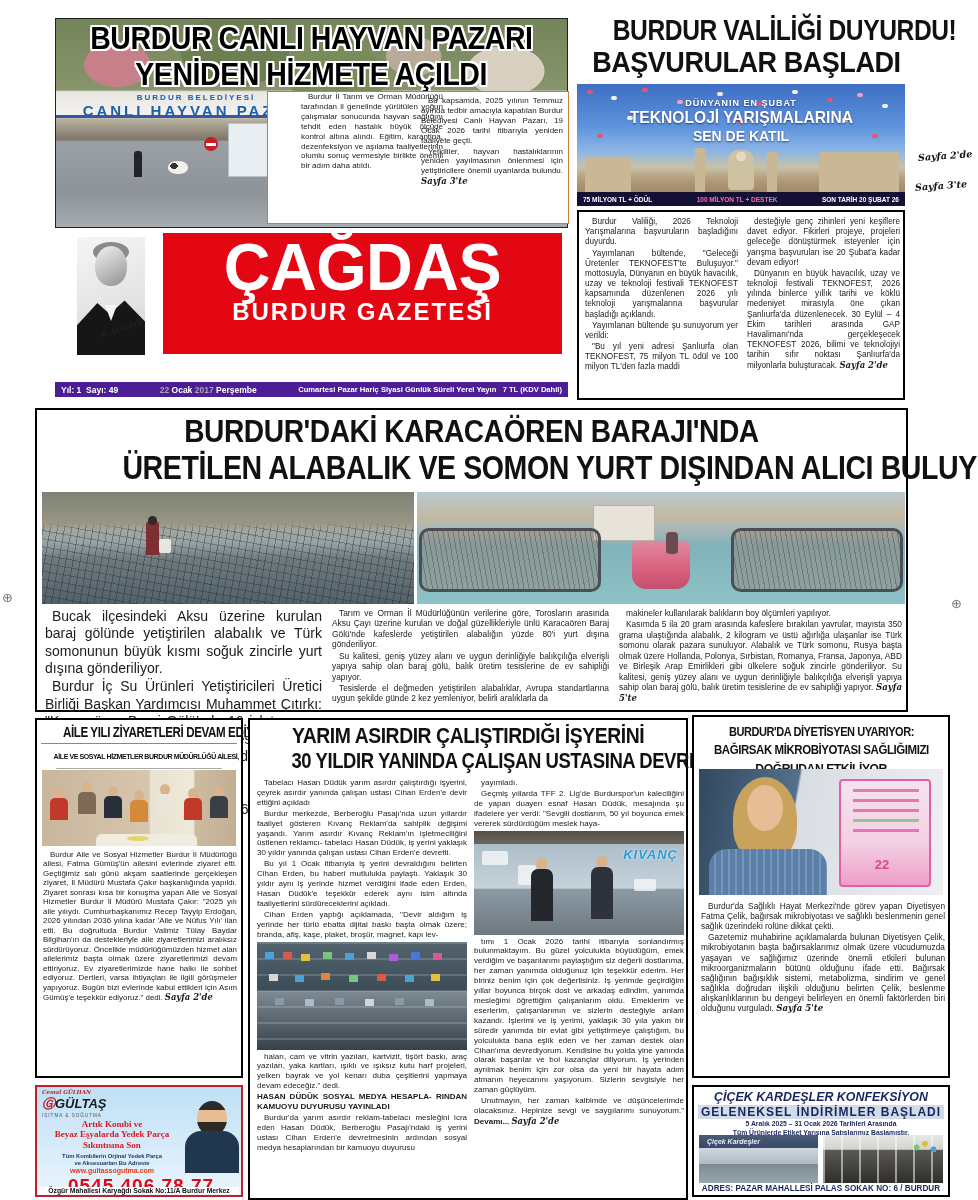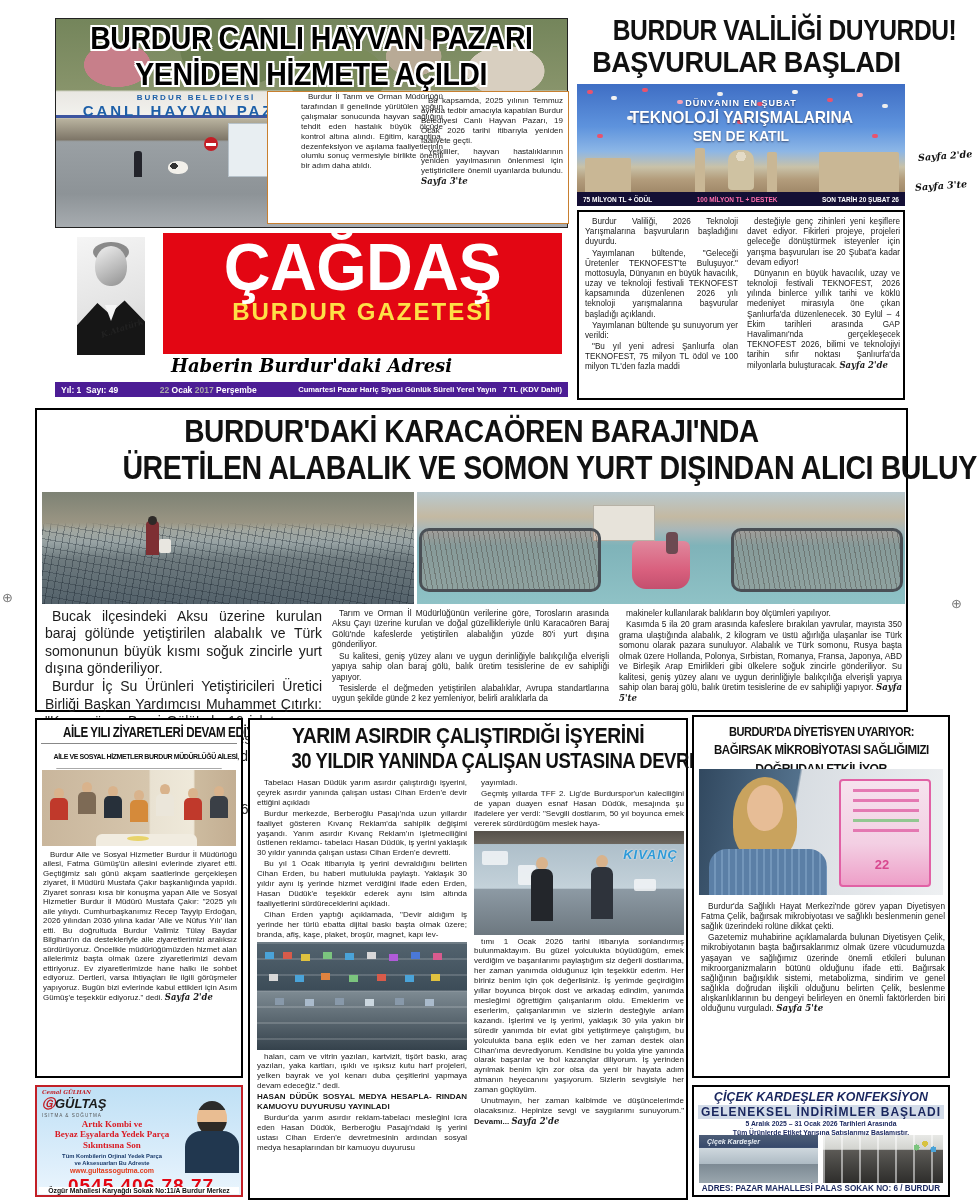--- a/index.html
+++ b/index.html
@@ -182,23 +182,22 @@
 
   <div class="abs portrait" style="left:77px;top:237px;width:68px;height:118px;">
     <div class="p-hair"></div>
     <div class="p-head"></div>
     <div class="p-suit"></div>
     <div class="p-shirt"></div>
     <div class="p-sign script">K.Atatürk</div>
   </div>
   <div class="abs ctr" style="left:163px;top:233px;width:399px;height:121px;background:#e30613;">
     <div class="cond nowrap scx" style="font-size:66px;line-height:.98;color:#fff;transform:scaleX(.98);margin-top:2px;">ÇAĞDAŞ</div>
-    <div class="cond nowrap" style="font-size:24px;color:#fde047;letter-spacing:2px;line-height:1;">BURDUR GAZETESİ</div>
-  </div>
-  <div class="abs ctr script" style="left:55px;top:355px;width:513px;font-size:18px;color:#000;">Haberin Burdur'daki Adresi</div>
+    <div class="cond nowrap" style="font-size:24px;color:#ffffff;letter-spacing:2px;line-height:1;">BURDUR GAZETESİ</div>
+  </div>
   <div class="abs bar" style="left:55px;top:382px;width:513px;height:15px;">
     <span>
       <span>Yıl: 1</span>&nbsp;&nbsp;<span>Sayı: 49</span>
     </span>
     <span>
       <span class="dim">22</span> <span>Ocak</span>
       <span class="dim">2017</span> <span>Perşembe</span>
     </span>
     <span style="font-size:7.6px;">
       <span>Cumartesi Pazar Hariç Siyasi Günlük Süreli Yerel Yayın</span>&nbsp;&nbsp;&nbsp;<span>7 TL (KDV Dahil)</span>

